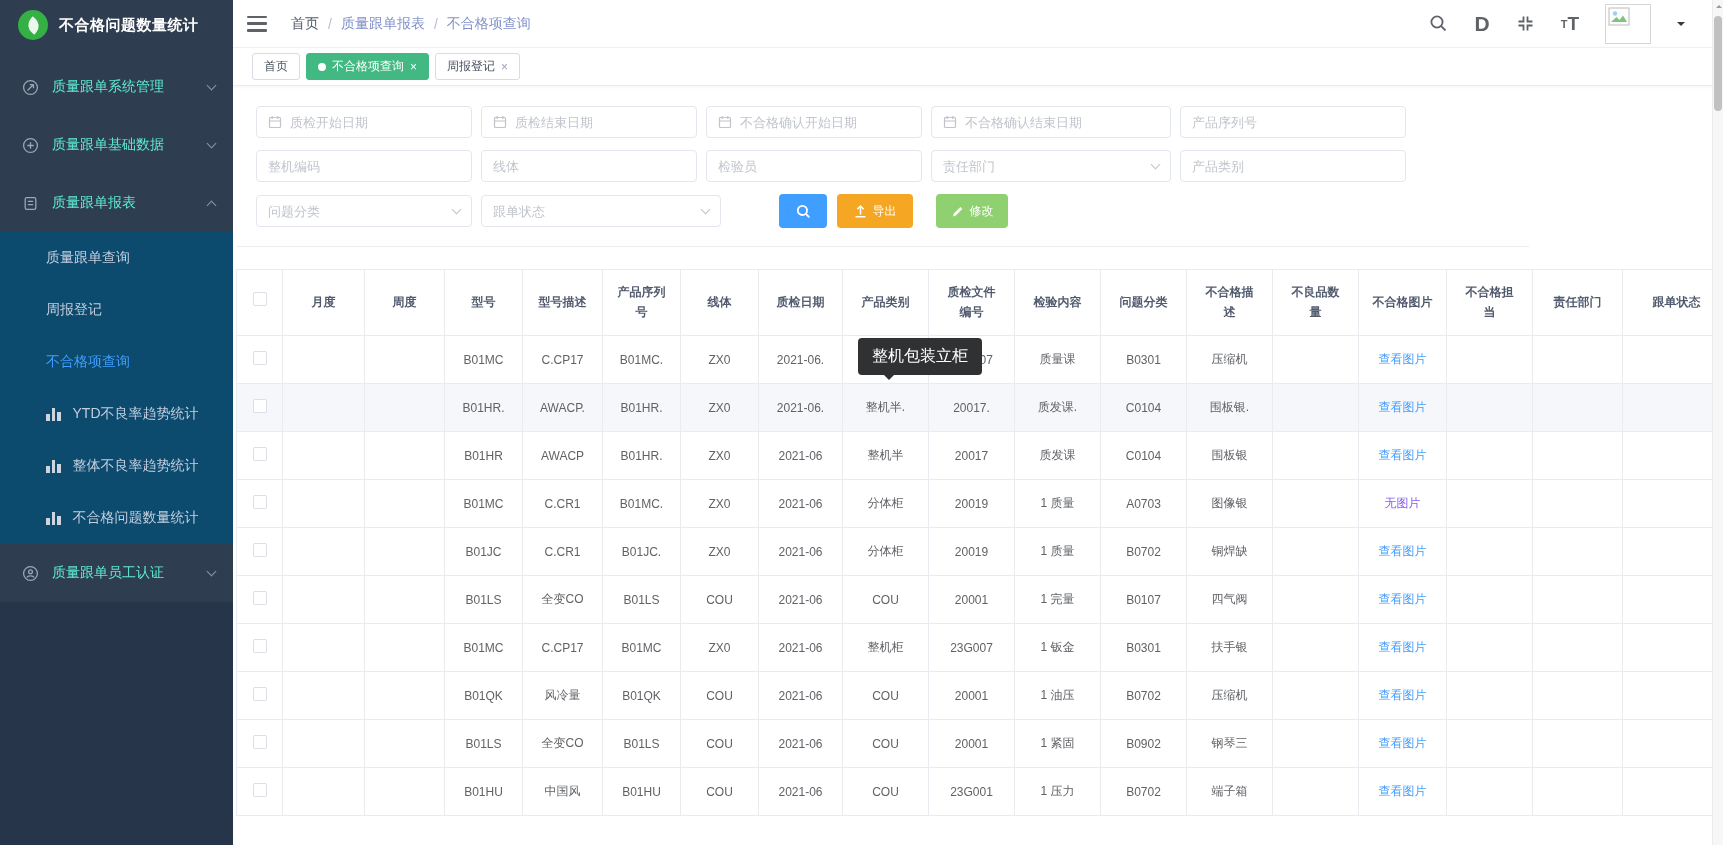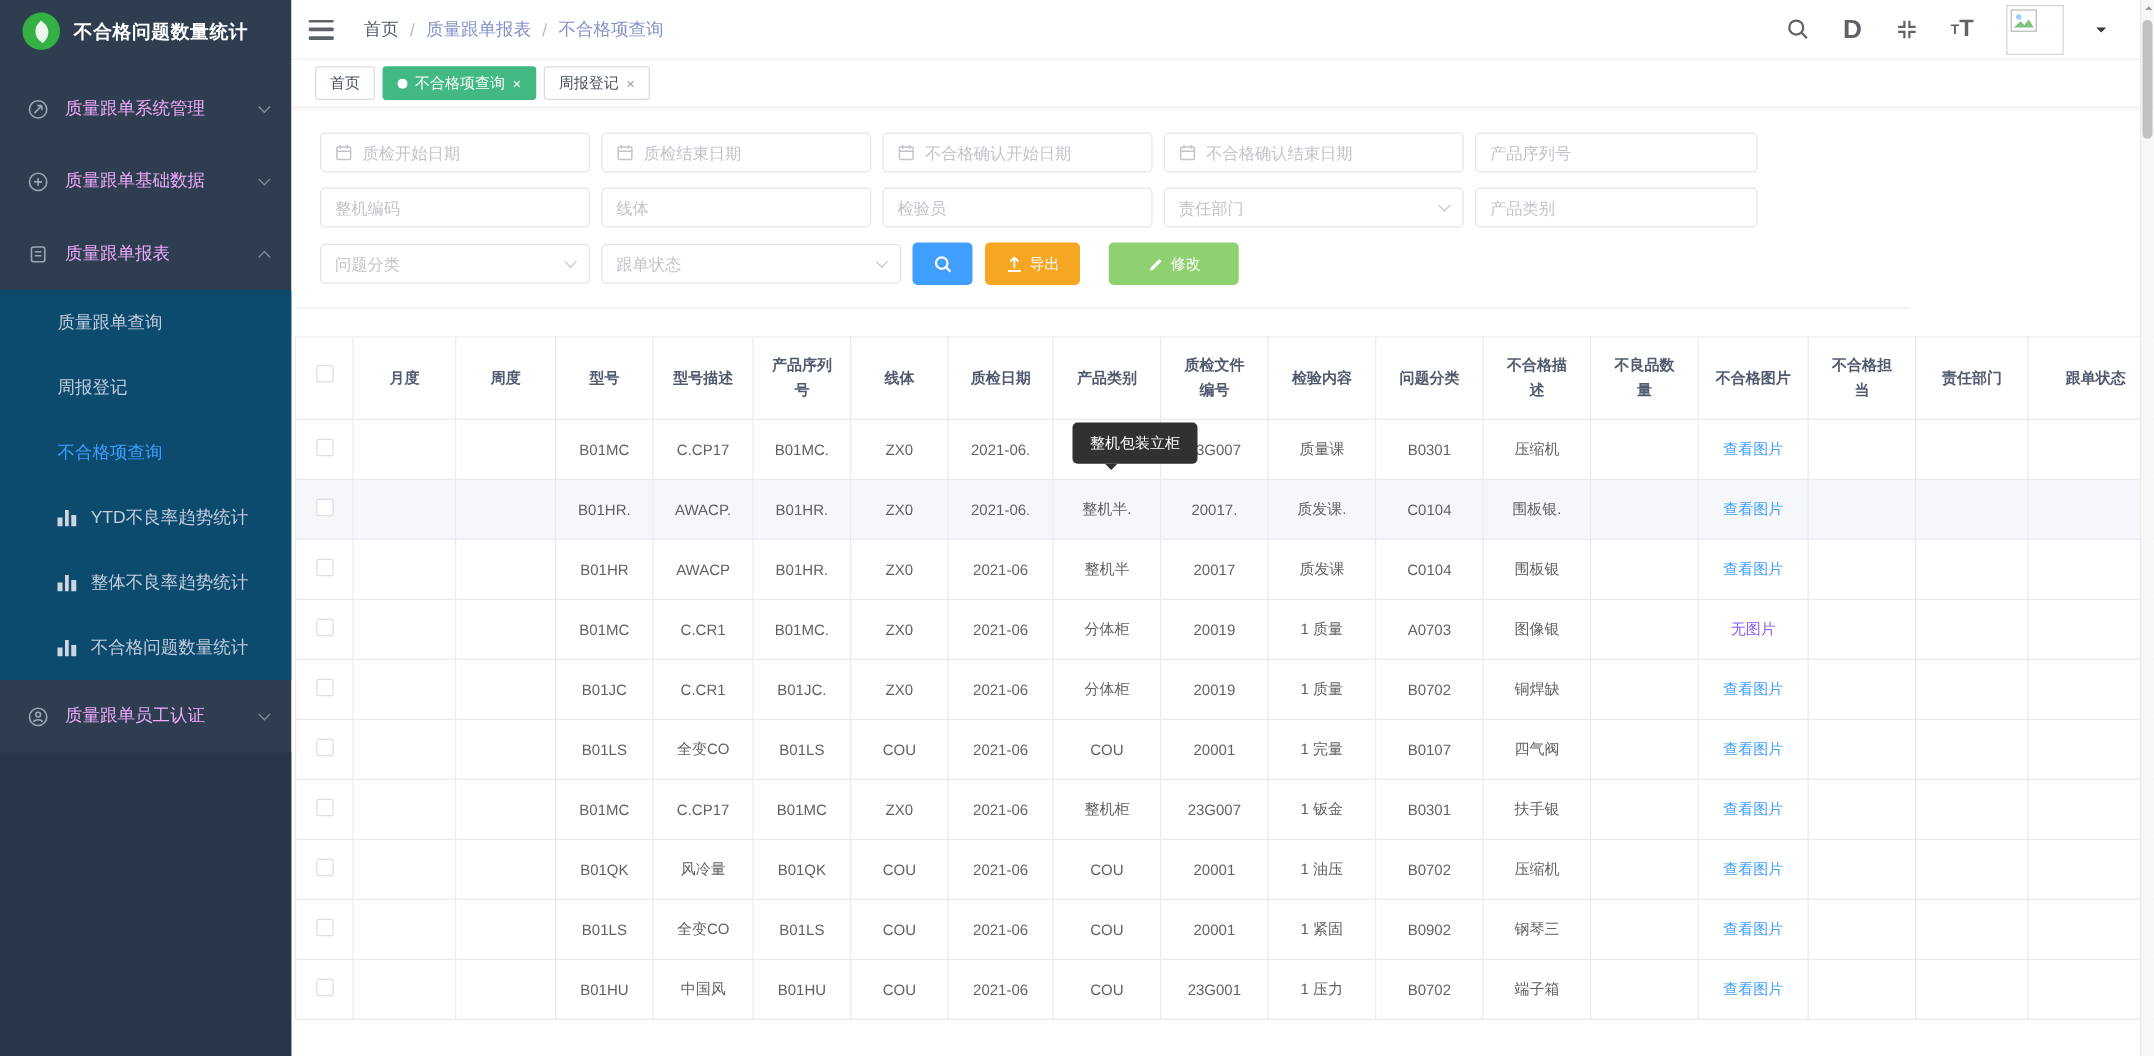--- a/index.html
+++ b/index.html
@@ -6,21 +6,21 @@
   html,body { width:1723px; height:845px; overflow:hidden; }
   body { position:relative; font-family:"Liberation Sans","DejaVu Sans",sans-serif; background:#fff; color:#606266; }
 
   
   .sidebar { position:absolute; left:0; top:0; width:233px; height:845px; background:#2e3d50; display:flex; flex-direction:column; z-index:5; }
   .logo-bar { height:50px; display:flex; align-items:center; padding-left:18px; flex:none; }
   .logo-circle { width:30px; height:30px; border-radius:50%; background:#35b045; display:flex; align-items:center; justify-content:center; flex:none; }
   .leaf { width:13px; height:13px; background:#eaf7ec; border-radius:0 75% 0 75%; transform:rotate(40deg); }
   .logo-title { color:#fff; font-weight:bold; font-size:15px; margin-left:11px; letter-spacing:.5px; }
   .menu { flex:none; padding-top:8px; }
-  .m-item { height:58px; display:flex; align-items:center; padding:0 18px 0 22px; color:#f0abfc; font-size:14px; cursor:pointer; }
+  .m-item { height:58px; display:flex; align-items:center; padding:0 18px 0 22px; color:#5eead4; font-size:14px; cursor:pointer; }
   .m-item .ico { width:17px; height:17px; margin-right:13px; flex:none; }
   .chev { width:7px; height:7px; border-right:1.6px solid #8a97a8; border-bottom:1.6px solid #8a97a8; transform:rotate(45deg); margin-left:auto; margin-top:-3px; }
   .chev.up { transform:rotate(-135deg); margin-top:4px; }
   .submenu { background:#0c4a6e; }
   .s-item { height:52px; display:flex; align-items:center; padding-left:46px; color:#c3cede; font-size:14px; cursor:pointer; }
   .s-item.active { color:#409eff; }
   .bars { display:flex; align-items:flex-end; gap:2px; height:13px; margin-right:12px; }
   .bars i { display:block; width:3.5px; background:#cdd5de; }
   .bars i:nth-child(1){height:7px;} .bars i:nth-child(2){height:13px;} .bars i:nth-child(3){height:9px;}
   .side-fill { flex:1; background:#27354a; }
@@ -53,40 +53,40 @@
 
   
   .filters { padding:20px 0 0 23px; }
   .f-row { display:flex; gap:9px; margin-bottom:12px; align-items:center; }
   .f-box { height:32px; border:1px solid #e3e6ec; border-radius:4px; background:#fff; display:flex; align-items:center; padding:0 11px; }
   .f-box input { border:none; outline:none; flex:1; font-size:13px; color:#606266; background:transparent; min-width:0; font-family:inherit; }
   .f-box input::placeholder { color:#c0c4cc; }
   .f-box .cal { margin-right:8px; flex:none; }
   .sel-caret { width:7px; height:7px; border-right:1.4px solid #c0c4cc; border-bottom:1.4px solid #c0c4cc; transform:rotate(45deg); margin-top:-4px; flex:none; }
   .w216{width:216px;} .w240{width:240px;} .w226{width:226px;}
-  .btn-group { display:flex; align-items:center; }
+  .btn-group { margin-left:49px; display:flex; align-items:center; }
   .btn { height:34px; border:none; border-radius:4px; color:#fff; font-size:12px; display:flex; align-items:center; justify-content:center; gap:6px; cursor:pointer; font-family:inherit; }
   .btn-search { width:48px; background:#409eff; }
   .btn-export { width:76px; background:#f5a623; margin-left:10px; }
-  .btn-modify { width:104px; background:#8fd170; margin-left:23px; }
+  .btn-modify { width:72px; background:#8fd170; margin-left:23px; }
   .divider { height:1px; background:#ececec; margin:18px 0 0 4px; width:1292px; }
 
   
   .table-wrap { margin:22px 0 0 3px; overflow:hidden; }
   table { border-collapse:collapse; table-layout:fixed; width:1494px; font-size:12px; }
   th,td { border:1px solid #e9ebf0; text-align:center; overflow:hidden; }
   th { padding:10px 13px; color:#515a6e; font-weight:bold; height:66px; line-height:1.6; background:#fff; }
   td { padding:4px 6px; height:48px; color:#606266; }
   tr.hover td { background:#f5f7fa; }
   .checkbox { display:inline-block; width:14px; height:14px; border:1px solid #dcdfe6; border-radius:2px; background:#fff; cursor:pointer; }
   .link { color:#409eff; cursor:pointer; }
   .plain { color:#8b5cf6; }
 
   
-  .tooltip { position:absolute; left:858px; top:338px; background:#303133; color:#fff; font-size:12px; padding:8px 14px; border-radius:4px; z-index:20; white-space:nowrap; }
+  .tooltip { position:absolute; left:858px; top:338px; background:#303133; color:#fff; font-size:16px; padding:8px 14px; border-radius:4px; z-index:20; white-space:nowrap; }
   .tooltip::after { content:""; position:absolute; bottom:-5px; left:26px; border:5px solid transparent; border-top-color:#303133; border-bottom:none; }
 
   
   .scrollbar { position:absolute; right:0; top:0; width:11px; height:845px; background:#f7f7f7; border-left:1px solid #ececec; z-index:40; }
   .sb-btn { width:11px; height:13px; display:flex; align-items:center; justify-content:center; }
   .sb-btn i { width:0; height:0; border:3.5px solid transparent; border-bottom-color:#9a9a9a; margin-top:-3px; }
   .sb-thumb { position:absolute; top:16px; left:1px; width:8px; height:95px; background:#c1c1c1; border-radius:4px; }
 
   svg { display:block; }
 </style>

